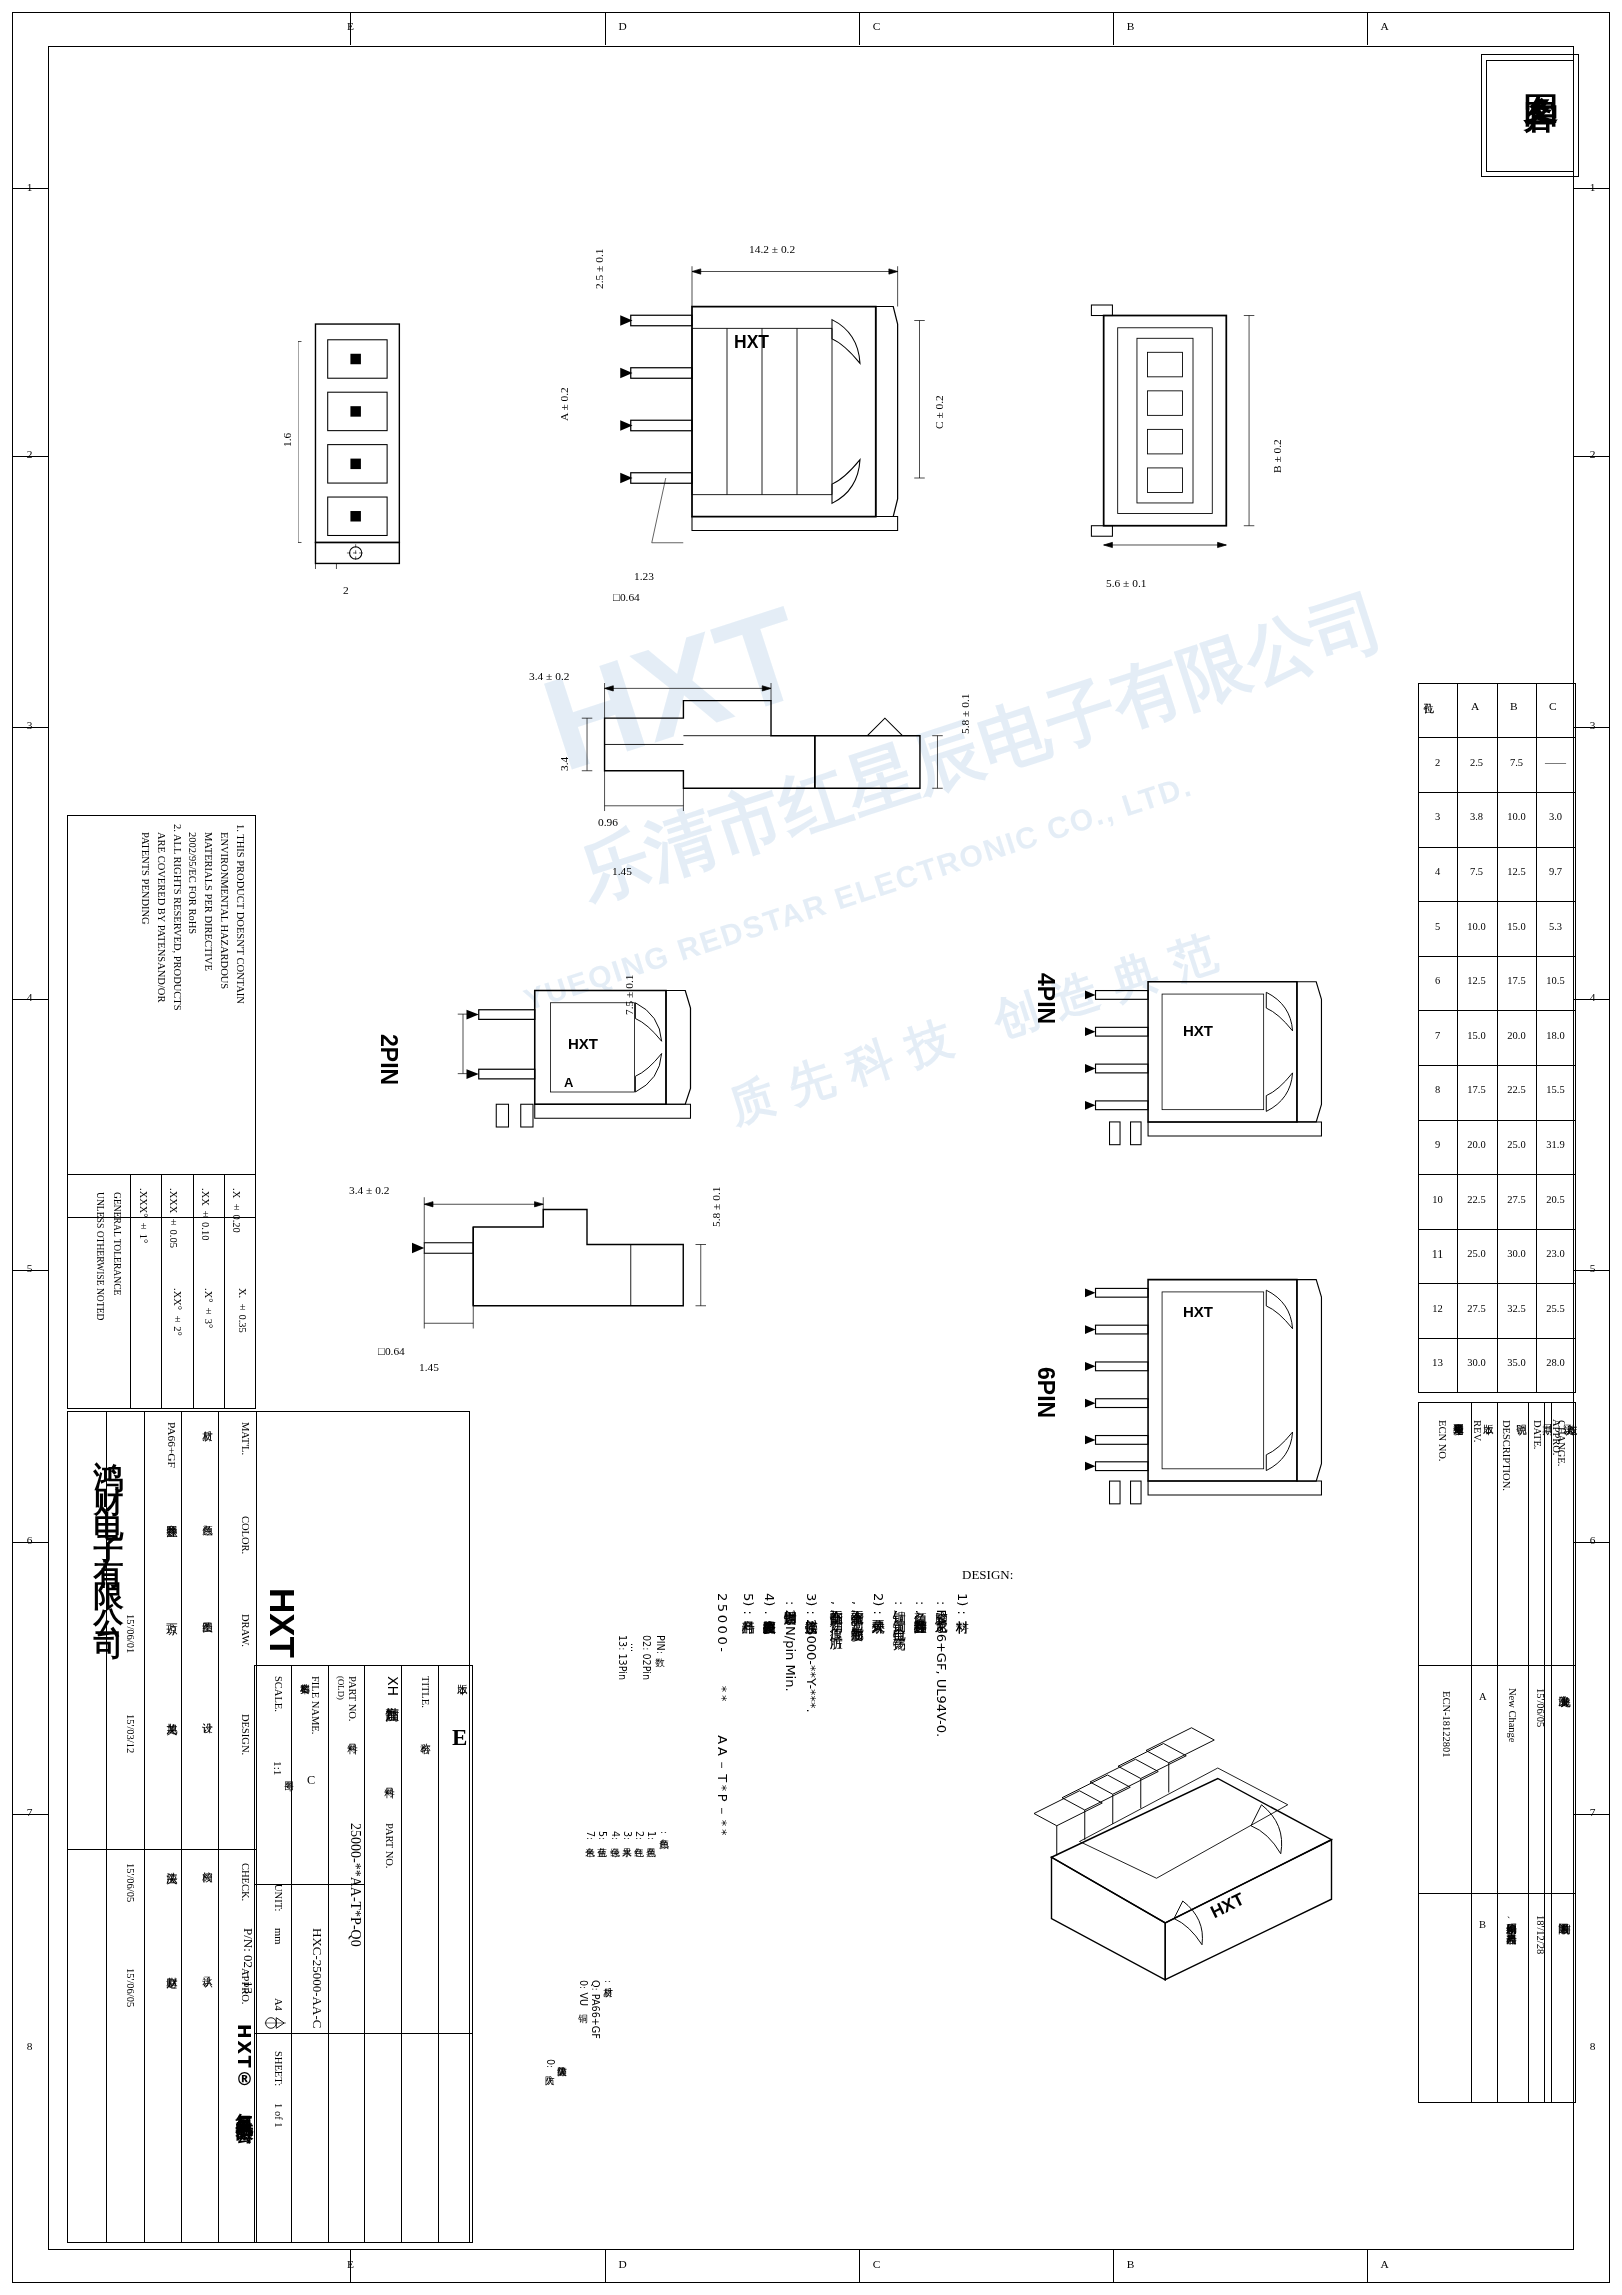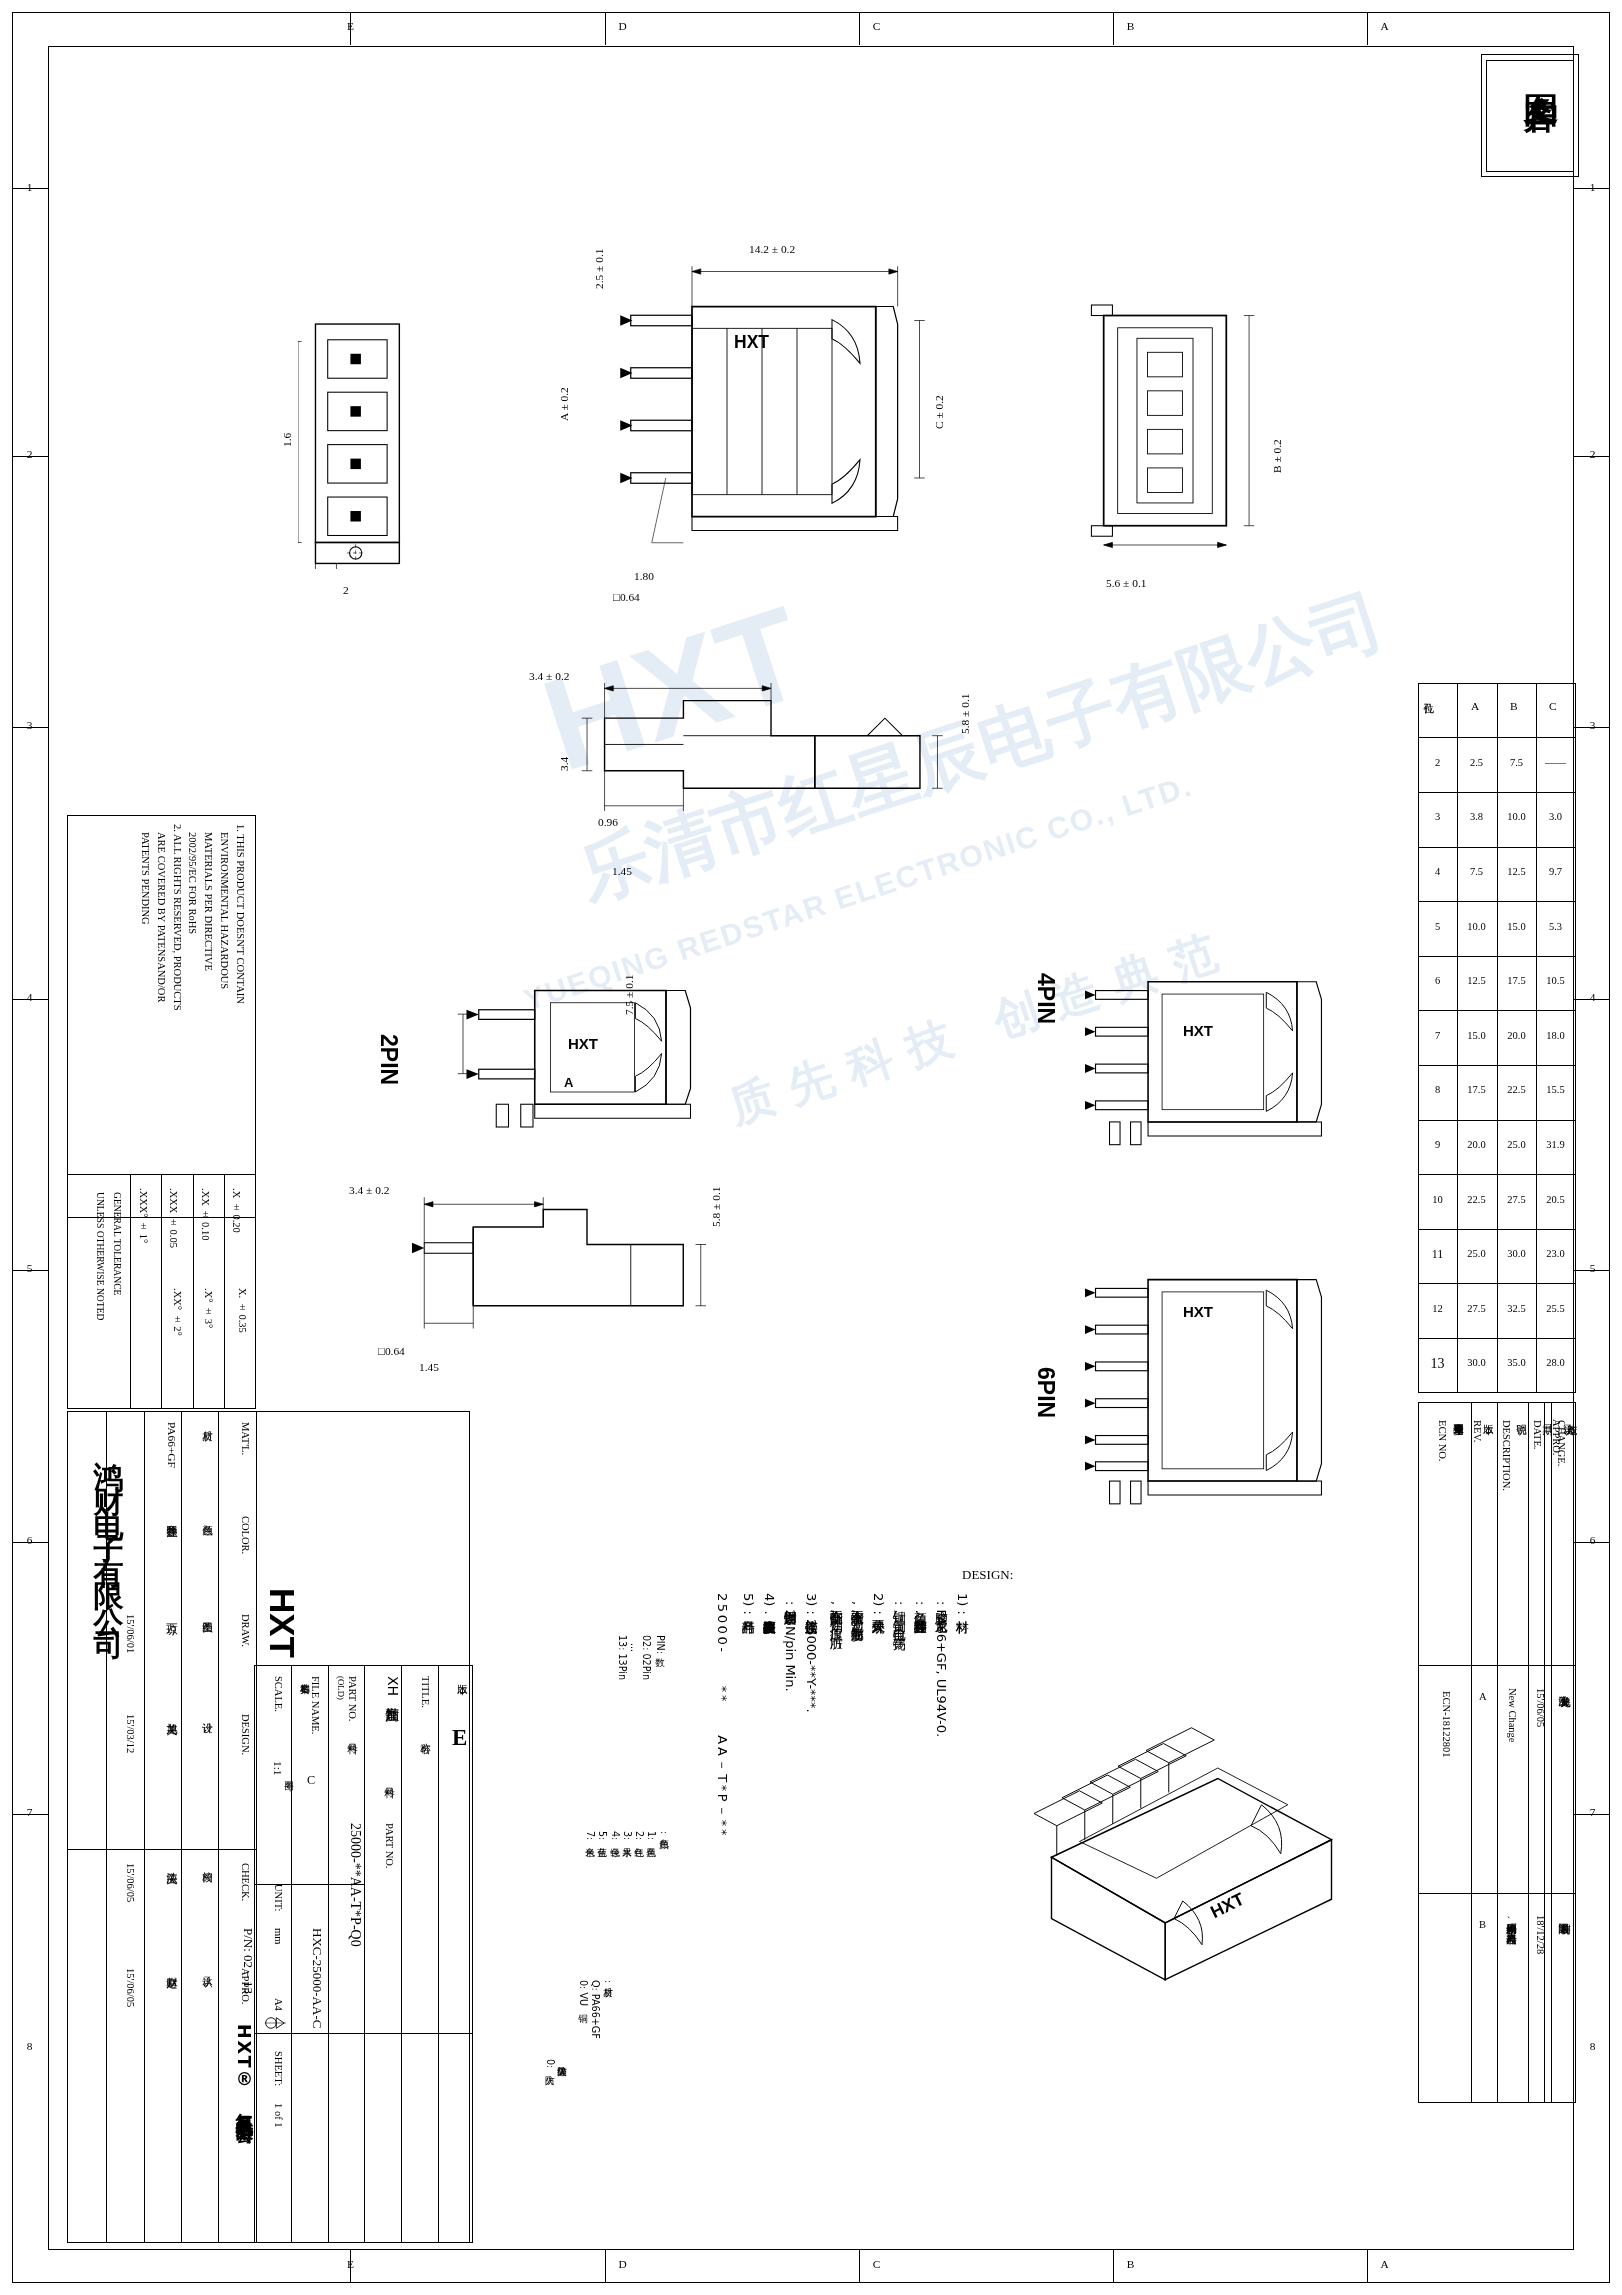--- a/index.html
+++ b/index.html
@@ -176,21 +176,21 @@
 
     <g stroke="#000" stroke-width="0.7">
       <line x1="60" y1="256" x2="44" y2="330"></line>
       <line x1="44" y1="330" x2="80" y2="330"></line>
     </g>
   </svg>
   <div class="txt dim" style="left:749px;top:244px;">14.2 ± 0.2</div>
   <div class="txt dim rot90" style="left:594px;top:289px;">2.5 ± 0.1</div>
   <div class="txt dim rot90" style="left:559px;top:421px;">A ± 0.2</div>
   <div class="txt dim rot90" style="left:934px;top:429px;">C ± 0.2</div>
-  <div class="txt dim" style="left:634px;top:571px;">1.80</div>
+  <div class="txt dim" style="left:634px;top:571px;">1.23</div>
   <div class="txt dim" style="left:613px;top:592px;">□0.64</div>
   <div class="txt bold" style="left:734px;top:333px;font-size:17.5px;font-family:'Liberation Sans',sans-serif;">HXT</div>
 
   <svg style="position:absolute;left:1086px;top:298px;" width="193" height="254" viewBox="0 0 220 290">
     <rect x="20" y="20" width="140" height="240" fill="none" stroke="#000" stroke-width="2"></rect>
     <rect x="36" y="34" width="108" height="212" fill="none" stroke="#000" stroke-width="1"></rect>
     <rect x="58" y="46" width="64" height="188" fill="none" stroke="#000" stroke-width="1"></rect>
     <g stroke="#000" stroke-width="1" fill="none">
       <rect x="70" y="62" width="40" height="28"></rect>
       <rect x="70" y="106" width="40" height="28"></rect>
@@ -515,21 +515,21 @@
         <div class="txt" style="left: 0px; top: 565px; font-size: 12px; width: 39px; text-align: center;">11</div>
         <div class="txt" style="left: 39px; top: 565px; font-size: 10.5px; width: 39px; text-align: center;">25.0</div>
         <div class="txt" style="left: 79px; top: 565px; font-size: 10.5px; width: 39px; text-align: center;">30.0</div>
         <div class="txt" style="left: 118px; top: 565px; font-size: 10.5px; width: 39px; text-align: center;">23.0</div>
         <div class="ln h" style="left: 0px; top: 600px; width: 158px;"></div>
         <div class="txt" style="left: 0px; top: 620px; font-size: 10.5px; width: 39px; text-align: center;">12</div>
         <div class="txt" style="left: 39px; top: 620px; font-size: 10.5px; width: 39px; text-align: center;">27.5</div>
         <div class="txt" style="left: 79px; top: 620px; font-size: 10.5px; width: 39px; text-align: center;">32.5</div>
         <div class="txt" style="left: 118px; top: 620px; font-size: 10.5px; width: 39px; text-align: center;">25.5</div>
         <div class="ln h" style="left: 0px; top: 655px; width: 158px;"></div>
-        <div class="txt" style="left: 0px; top: 674px; font-size: 14px; width: 39px; text-align: center;">13</div>
+        <div class="txt" style="left: 0px; top: 674px; font-size: 11px; width: 39px; text-align: center;">13</div>
         <div class="txt" style="left: 39px; top: 674px; font-size: 10.5px; width: 39px; text-align: center;">30.0</div>
         <div class="txt" style="left: 79px; top: 674px; font-size: 10.5px; width: 39px; text-align: center;">35.0</div>
         <div class="txt" style="left: 118px; top: 674px; font-size: 10.5px; width: 39px; text-align: center;">28.0</div>
       </div>
   </div>
 
   <div style="position:absolute;left:1418px;top:1402px;width:158px;height:701px;">
     <div class="box" style="left:0;top:0;width:158px;height:701px;"></div>
 
     <div class="ln v" style="left:53px;top:0;height:701px;"></div>

